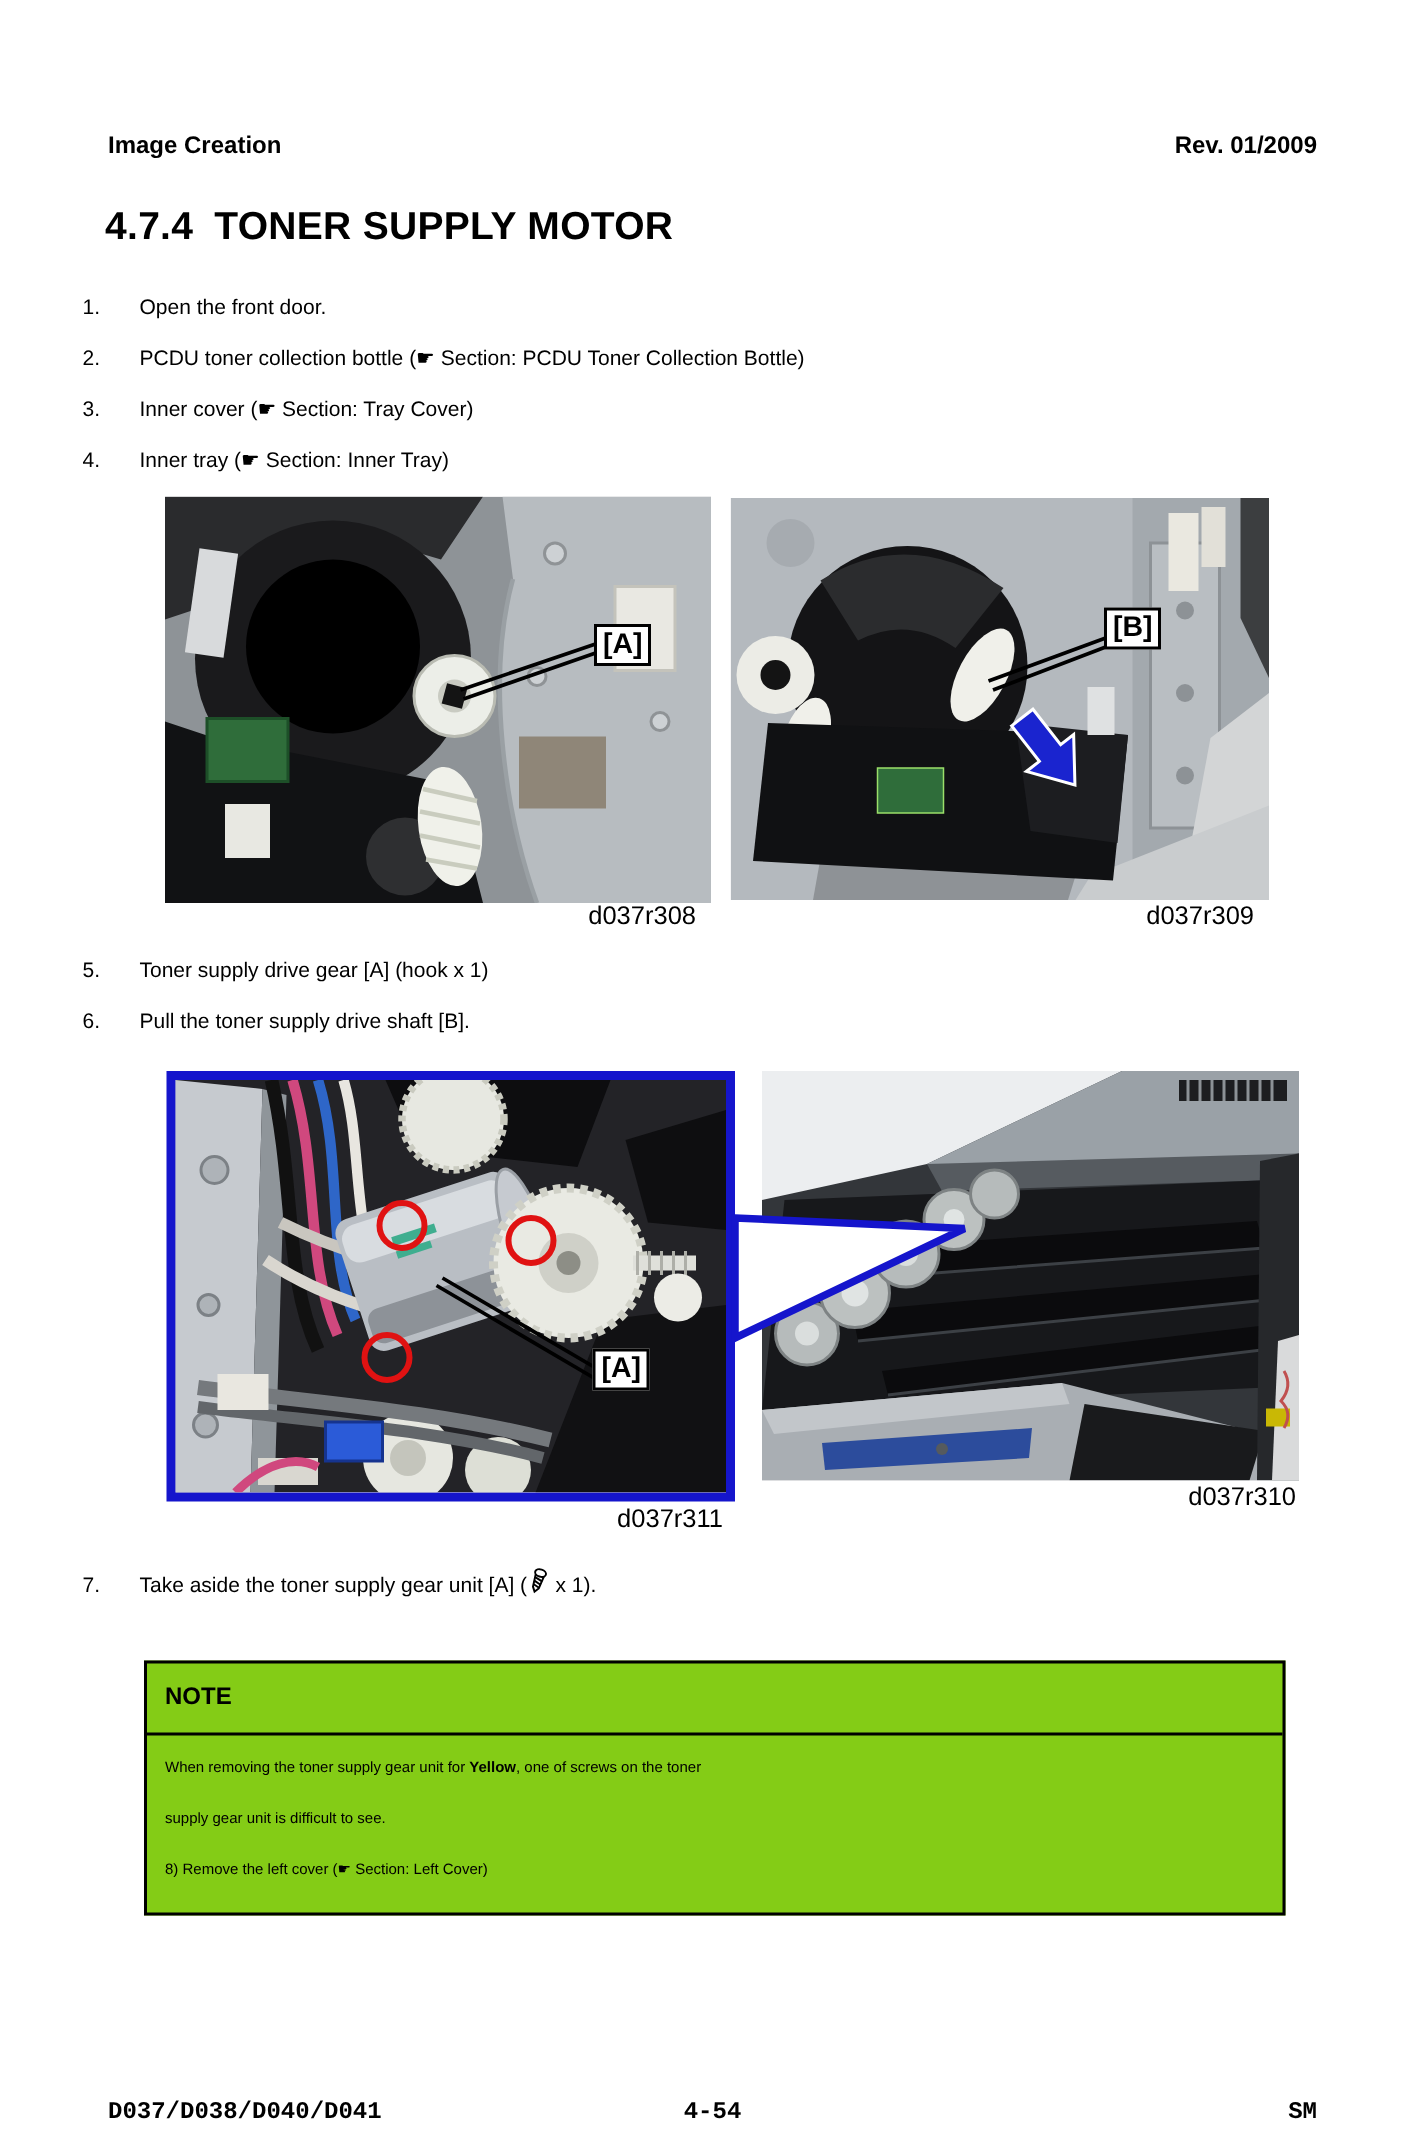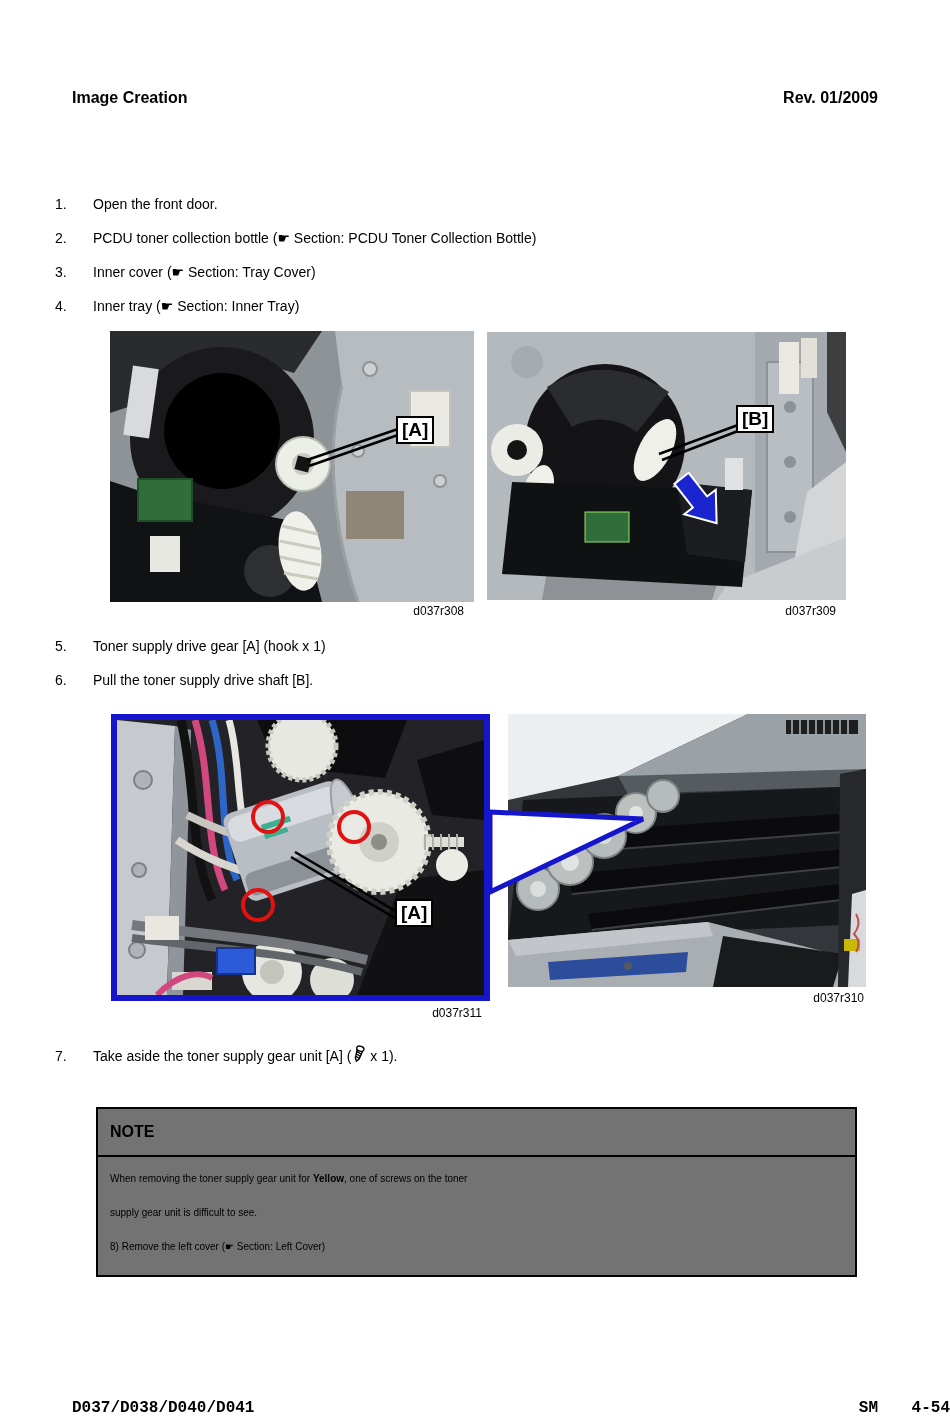--- a/index.html
+++ b/index.html
@@ -17,45 +17,48 @@
   .title .tnum{margin-right:14px;}
   .step{left:55px;font-size:14px;line-height:20px;white-space:nowrap;}
   .step .num{display:inline-block;width:38px;}
   .photo{position:absolute;overflow:hidden;}
   .photo svg{display:block;}
   .blue-frame{border:6px solid #1515cc;box-sizing:border-box;}
   .callout{
     position:absolute;background:#ffffff;border:2px solid #000;
     font-weight:bold;font-size:19px;line-height:24px;padding:0 4px;z-index:6;
   }
-  .cap{position:absolute;font-size:12px;line-height:16px;text-align:right;}
+  .cap{position:absolute;font-size:17px;line-height:16px;text-align:right;}
   .notebox{
     left:96px;top:1083px;width:761px;height:170px;border:2px solid #000;
-    box-sizing:border-box;background:#737373;
+    box-sizing:border-box;background:#84cc16;
   }
   .note-head{
     height:48px;border-bottom:2px solid #000;display:flex;align-items:center;
     padding-left:12px;font-size:16px;font-weight:bold;box-sizing:border-box;
   }
   .note-body{padding:5px 12px;font-size:10px;line-height:34px;}
   .footer{top:1374px;font-size:16px;font-weight:bold;line-height:20px;font-family:Liberation Mono, monospace;}
   .f-left{left:72px;}
-  .f-center{left:0;width:950px;text-align:right;}
+  .f-center{left:0;width:950px;text-align:center;}
   .f-right{right:72px;}
   .screw-icon{display:inline-block;vertical-align:-3px;margin:0 1px;}
   .tri{z-index:4;}
 </style>
 </head>
 <body>
 
 <div class="page">
 
   <div class="abs hdr hdr-left">Image Creation</div>
   <div class="abs hdr hdr-right">Rev. 01/2009</div>
 
+  <div class="abs title">
+    <span class="tnum">4.7.4</span><span>TONER SUPPLY MOTOR</span>
+  </div>
 
   <div class="abs step" style="top:170px">
     <span class="num">1.</span><span>Open the front door.</span>
   </div>
   <div class="abs step" style="top:204px">
     <span class="num">2.</span><span>PCDU toner collection bottle (☛ Section: PCDU Toner Collection Bottle)</span>
   </div>
   <div class="abs step" style="top:238px">
     <span class="num">3.</span><span>Inner cover (☛ Section: Tray Cover)</span>
   </div>

